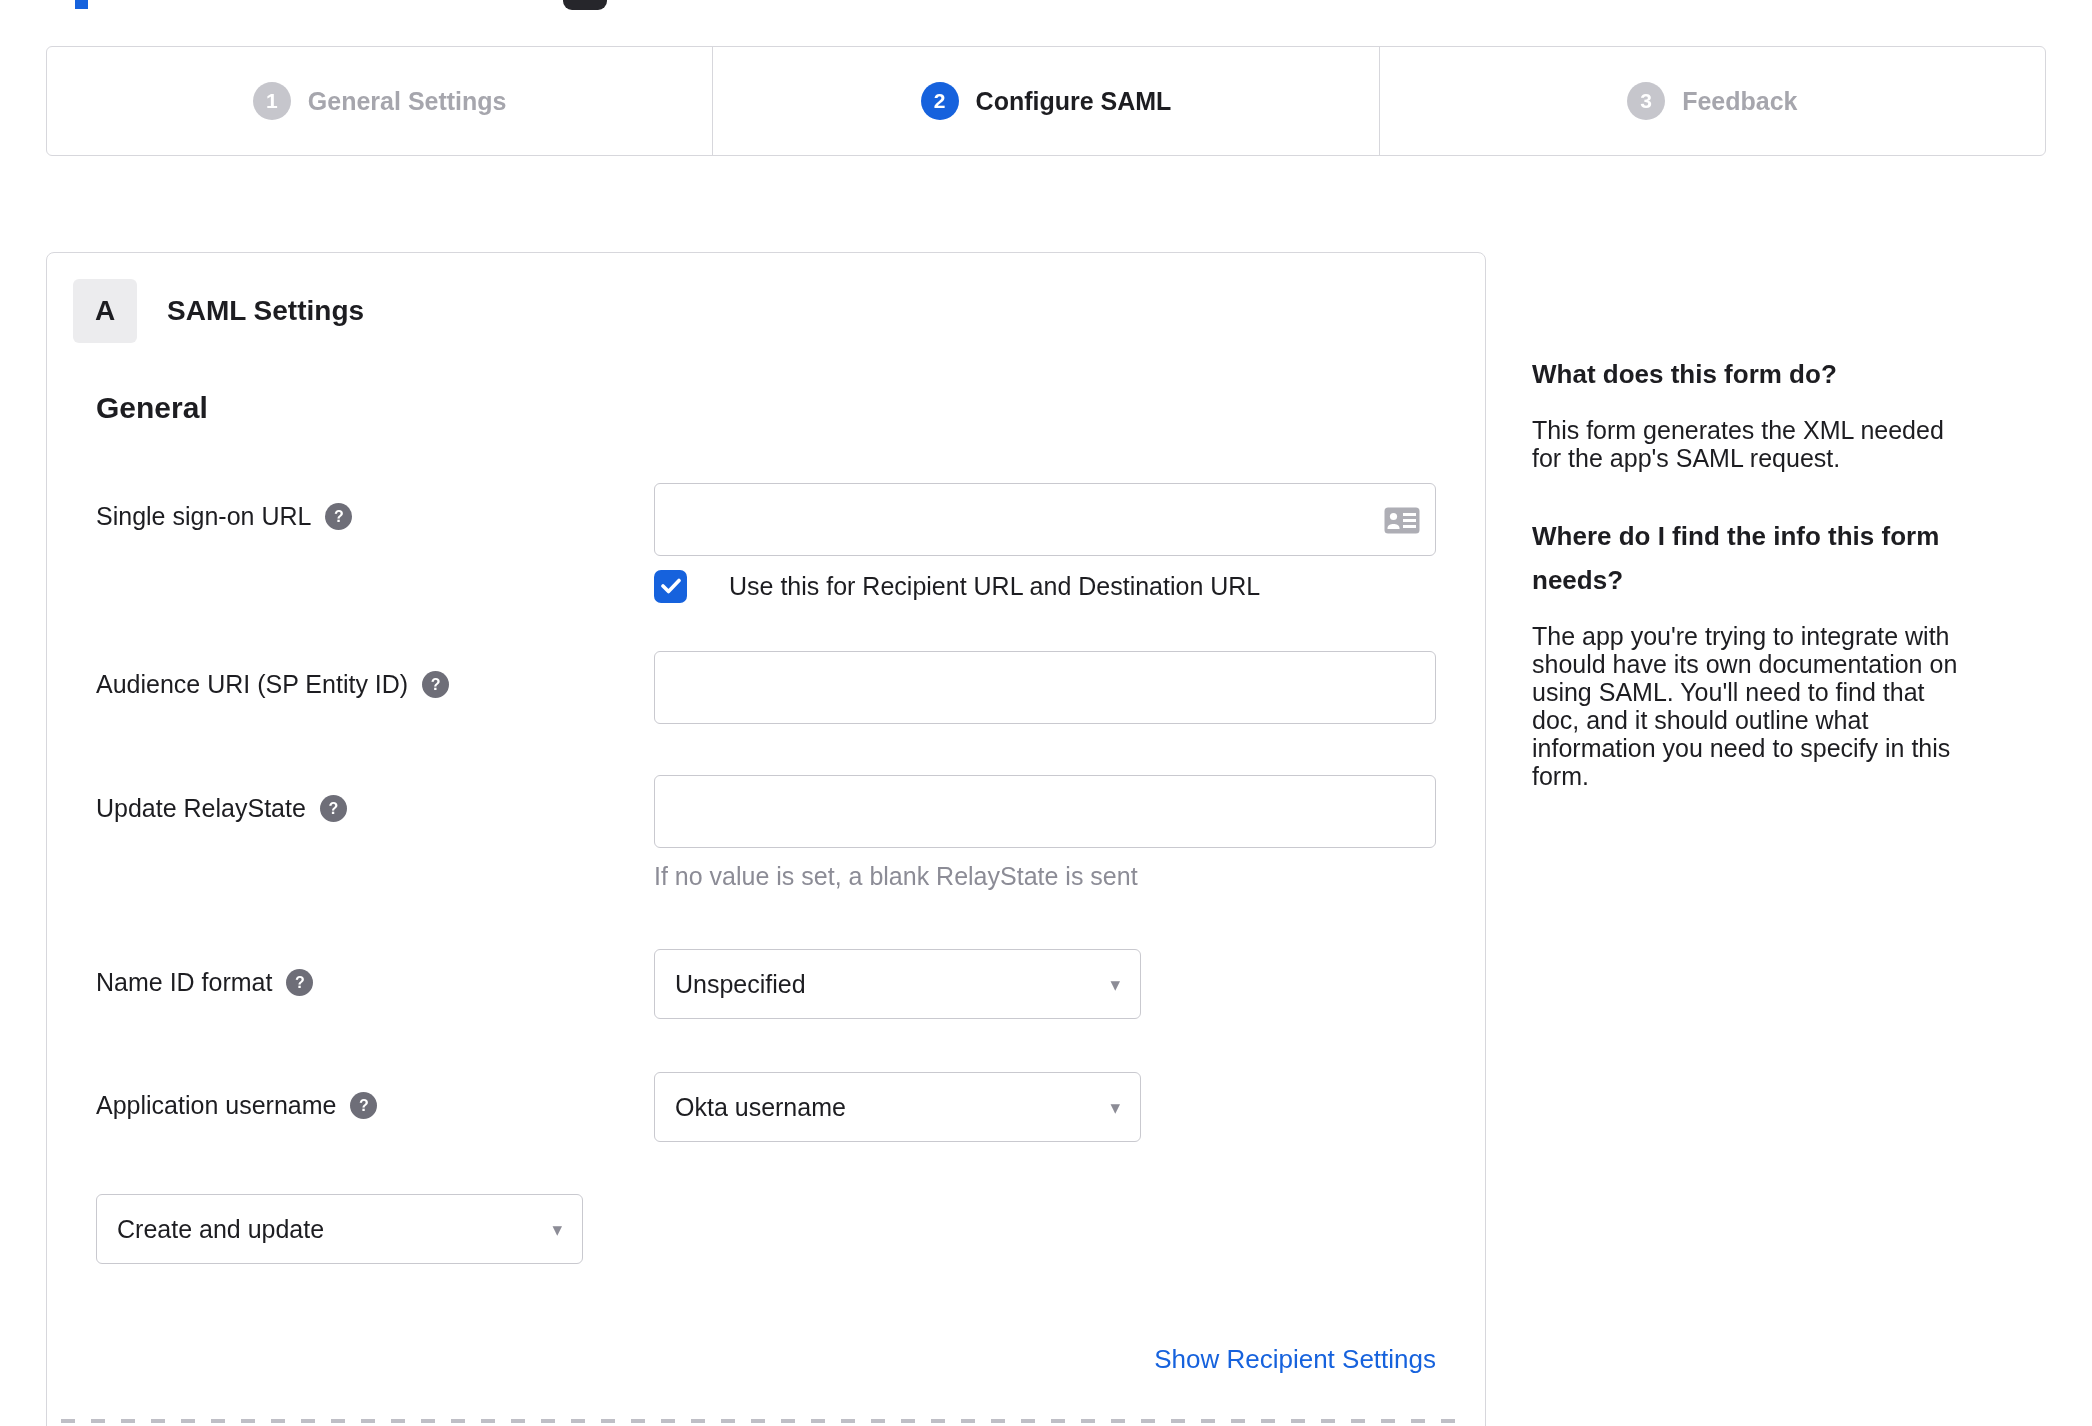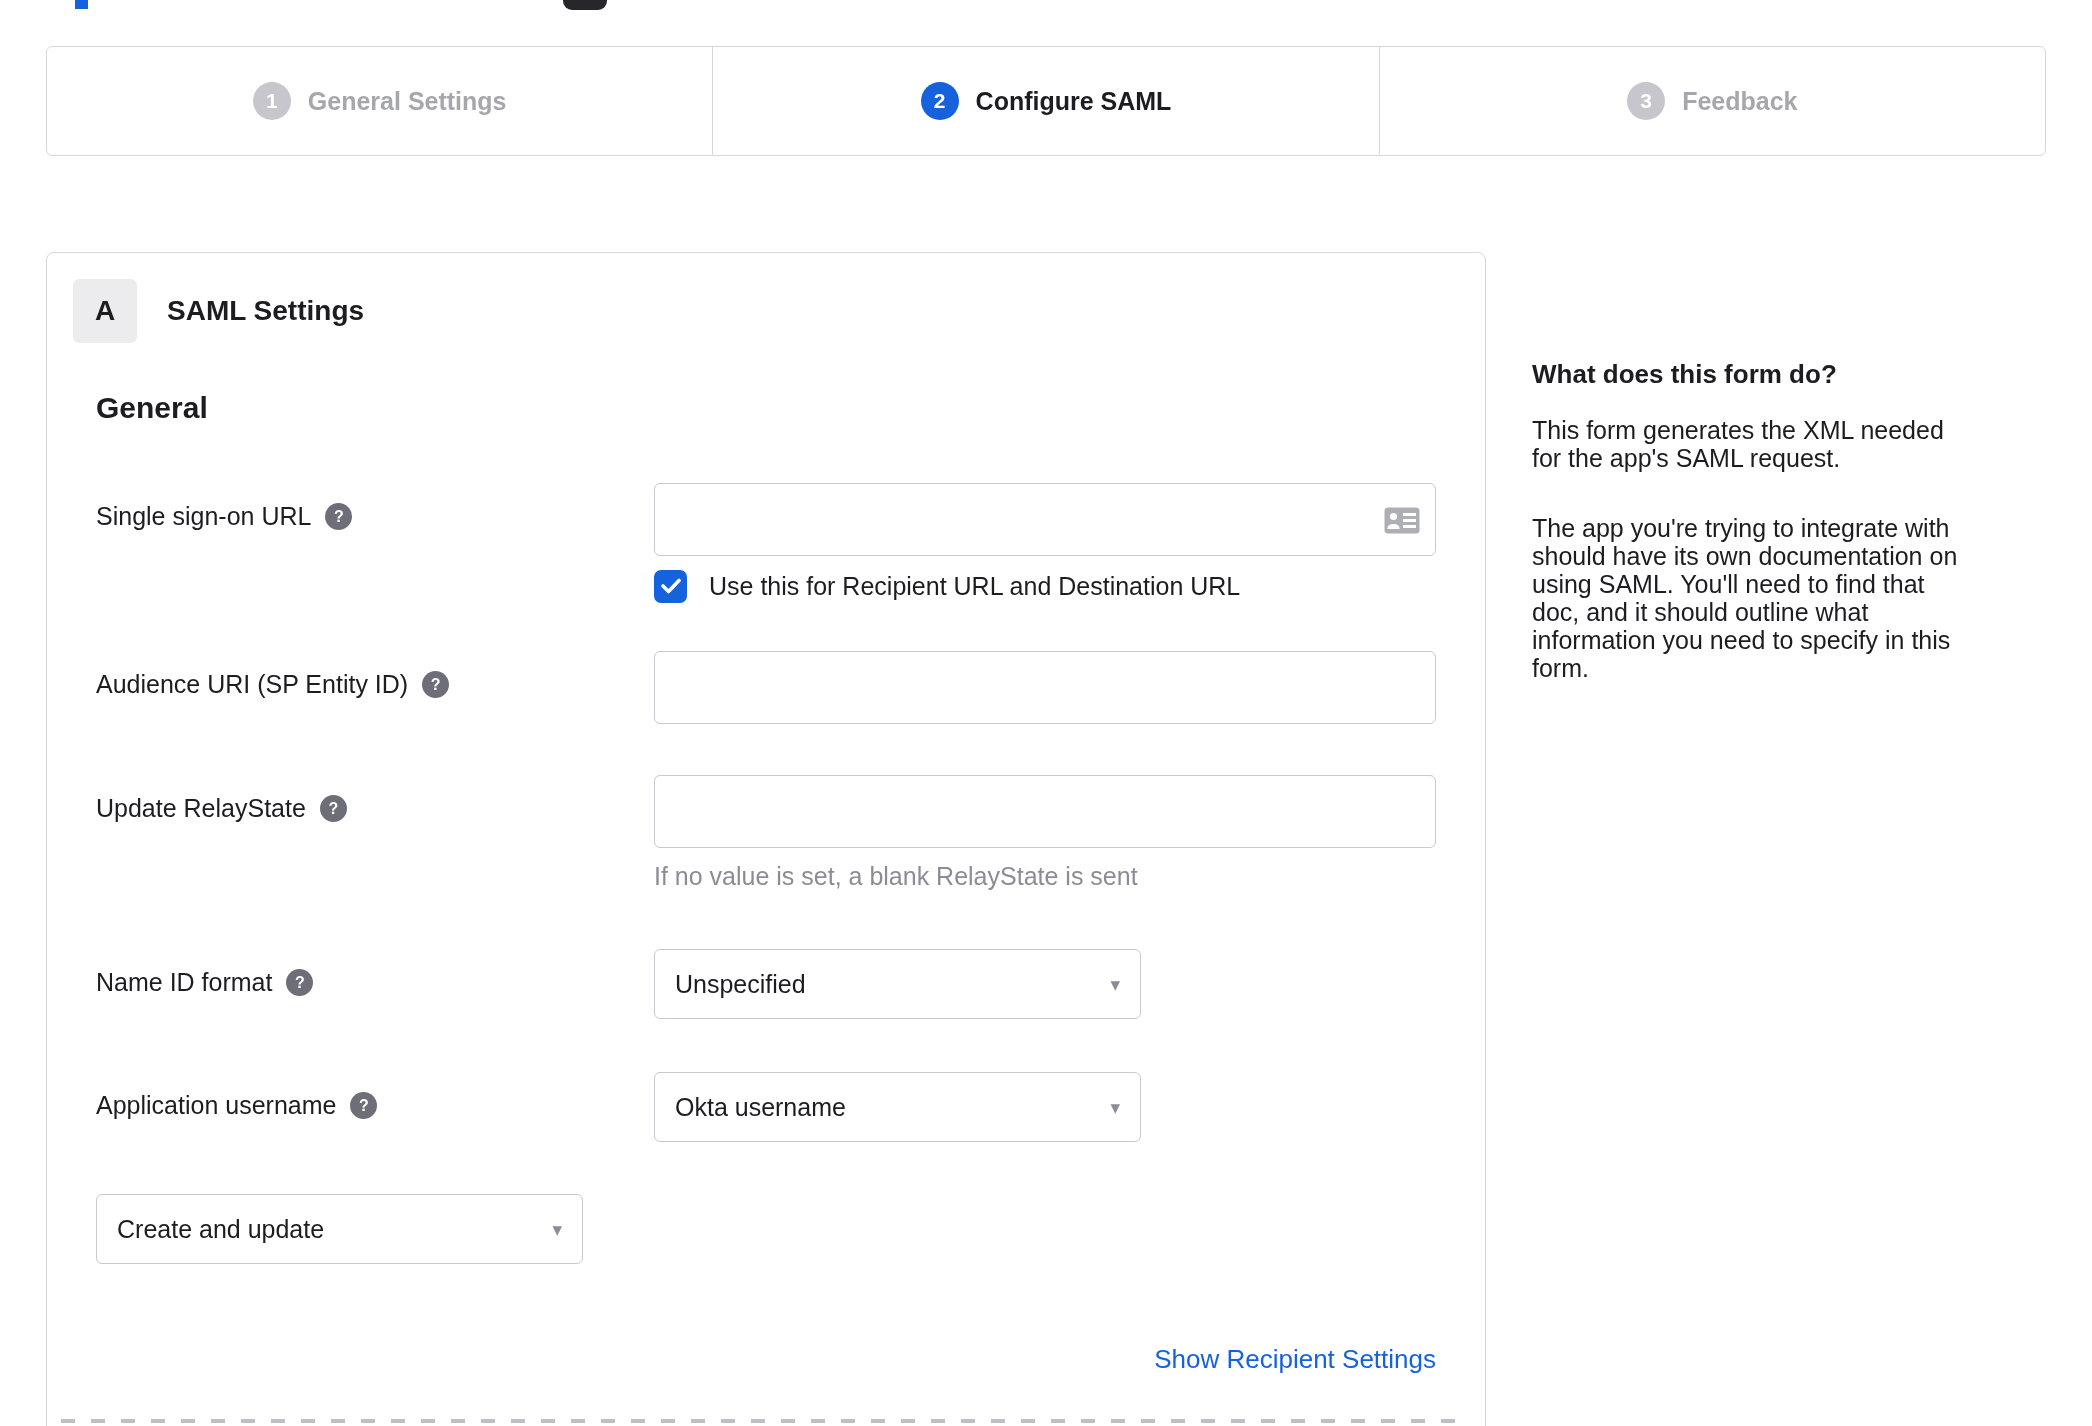--- a/index.html
+++ b/index.html
@@ -101,21 +101,21 @@
     font-size: 25px; color: #1d1d21;
     padding: 0 60px 0 20px;
     outline: none;
   }
   .input-icon {
     position: absolute; right: 16px; top: 24px;
     width: 36px; height: 27px;
   }
 
   .checkbox-row {
-    display: flex; align-items: center; gap: 22px;
+    display: flex; align-items: center; gap: 42px;
     margin-top: 13px; height: 34px; text-align: center;
   }
   .checkbox {
     width: 33px; height: 33px; border-radius: 7px;
     background: #1662dd;
     display: flex; align-items: center; justify-content: center;
     flex: 0 0 auto;
   }
   .checkbox-label { font-size: 25px; color: #1d1d21; }
 
@@ -295,20 +295,21 @@
 
     </div>
 
     <div class="dashed-divider"></div>
   </div>
 
   <div class="sidebar">
     <div class="sb-heading">What does this form do?</div>
     <div class="sb-body">This form generates the XML needed
 for the app's SAML request.</div>
+    <div class="sb-heading">Where do I find the info this form needs?</div>
     <div class="sb-body">The app you're trying to integrate with
 should have its own documentation on
 using SAML. You'll need to find that
 doc, and it should outline what
 information you need to specify in this
 form.</div>
   </div>
 
 </div>
 

